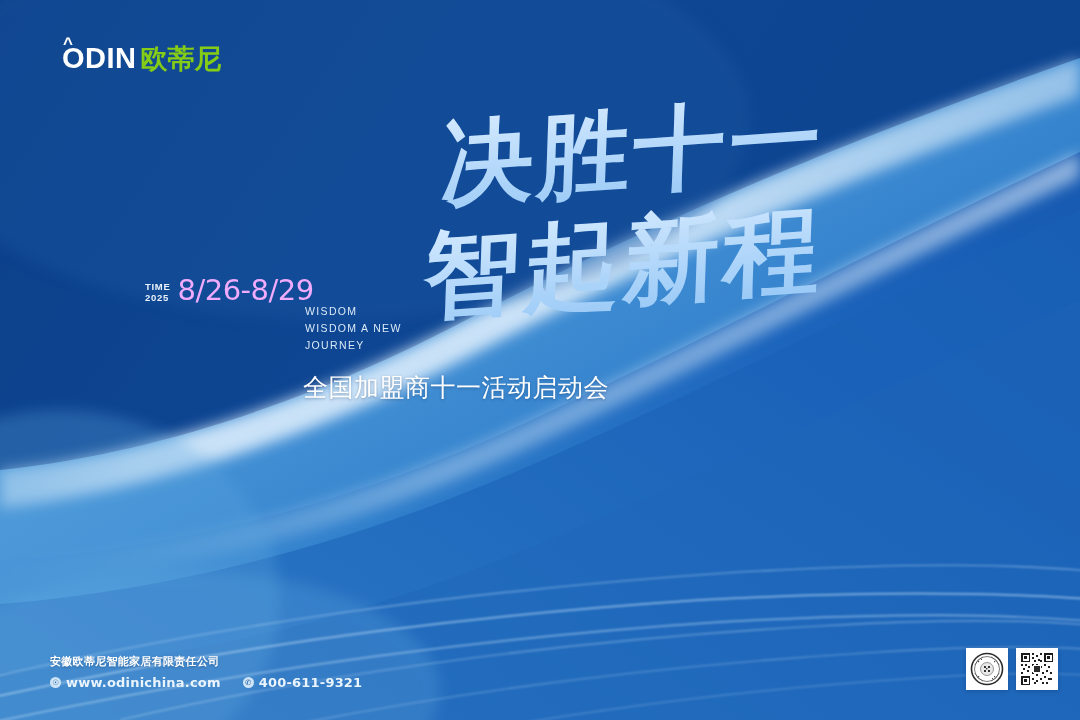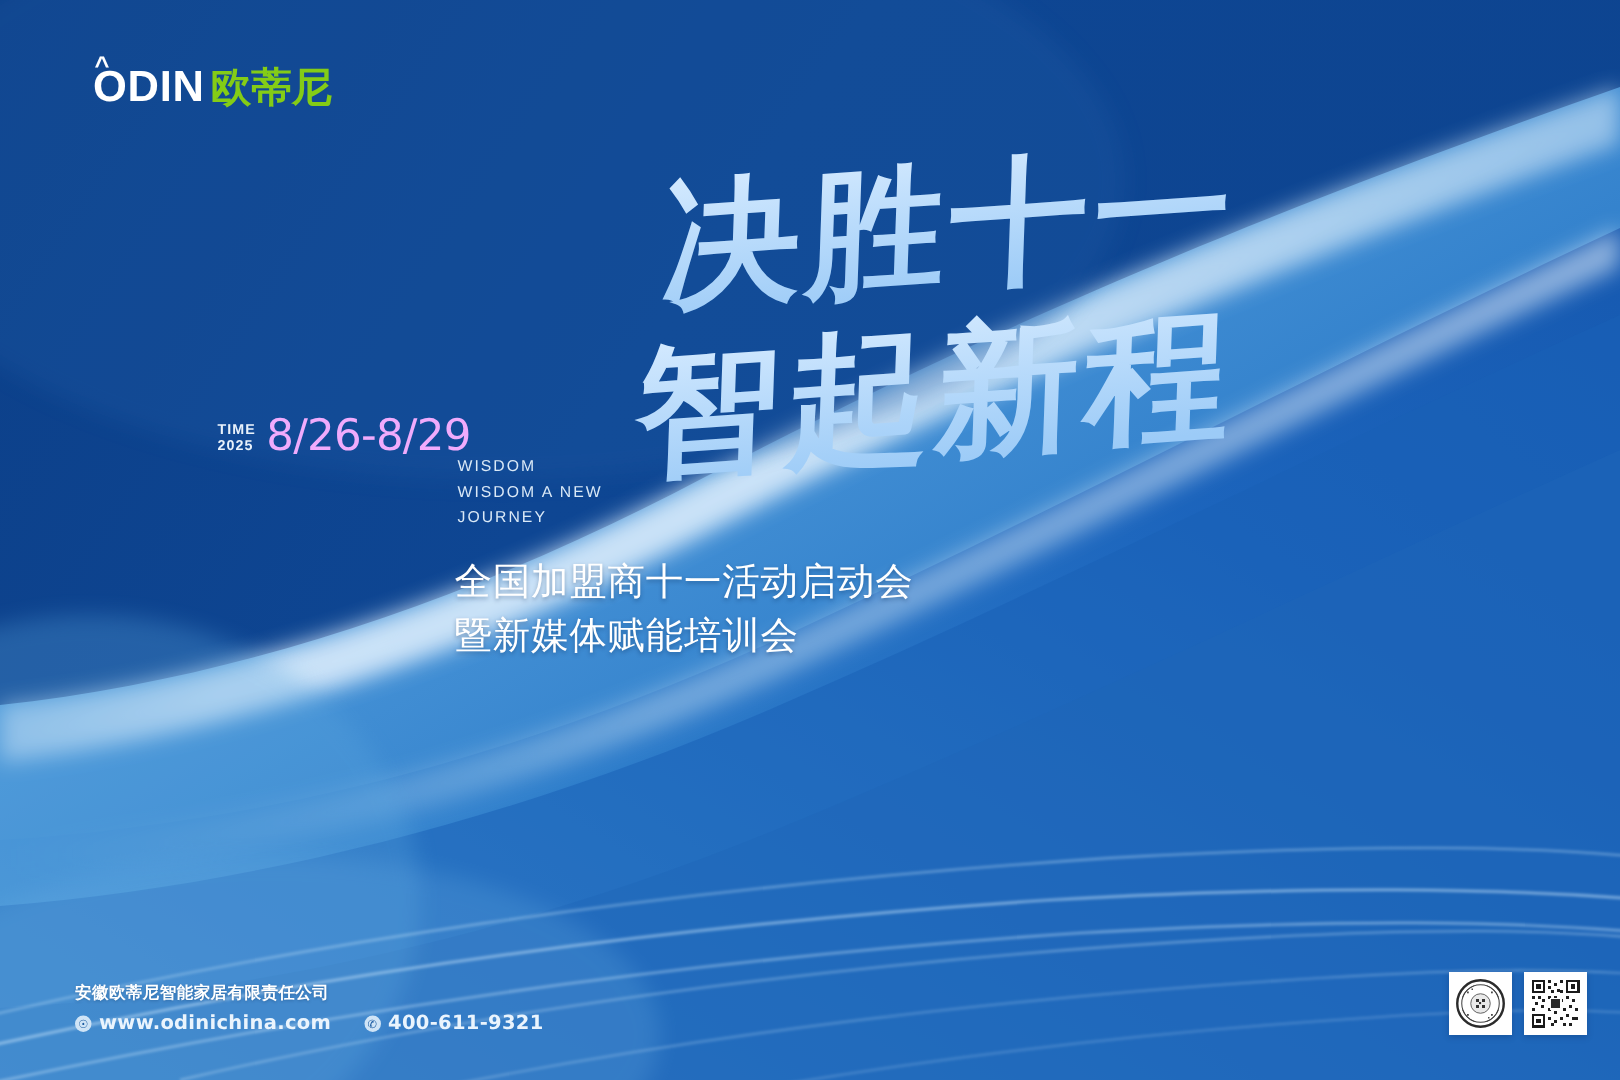--- a/index.html
+++ b/index.html
@@ -234,21 +234,20 @@
   </div>
 
   <div class="tagline">
     <div>WISDOM</div>
     <div>WISDOM A NEW</div>
     <div>JOURNEY</div>
   </div>
 
   <div class="subtitle">
     <div>全国加盟商十一活动启动会</div>
-    <div>暨新媒体赋能培训会</div>
   </div>
 
   <div class="footer">
     <div class="footer-company">安徽欧蒂尼智能家居有限责任公司</div>
     <div class="footer-contacts">
       <div class="fc-item">
         <span class="fc-ico">☉</span>
         <span class="fc-txt">www.odinichina.com</span>
       </div>
       <div class="fc-item">

